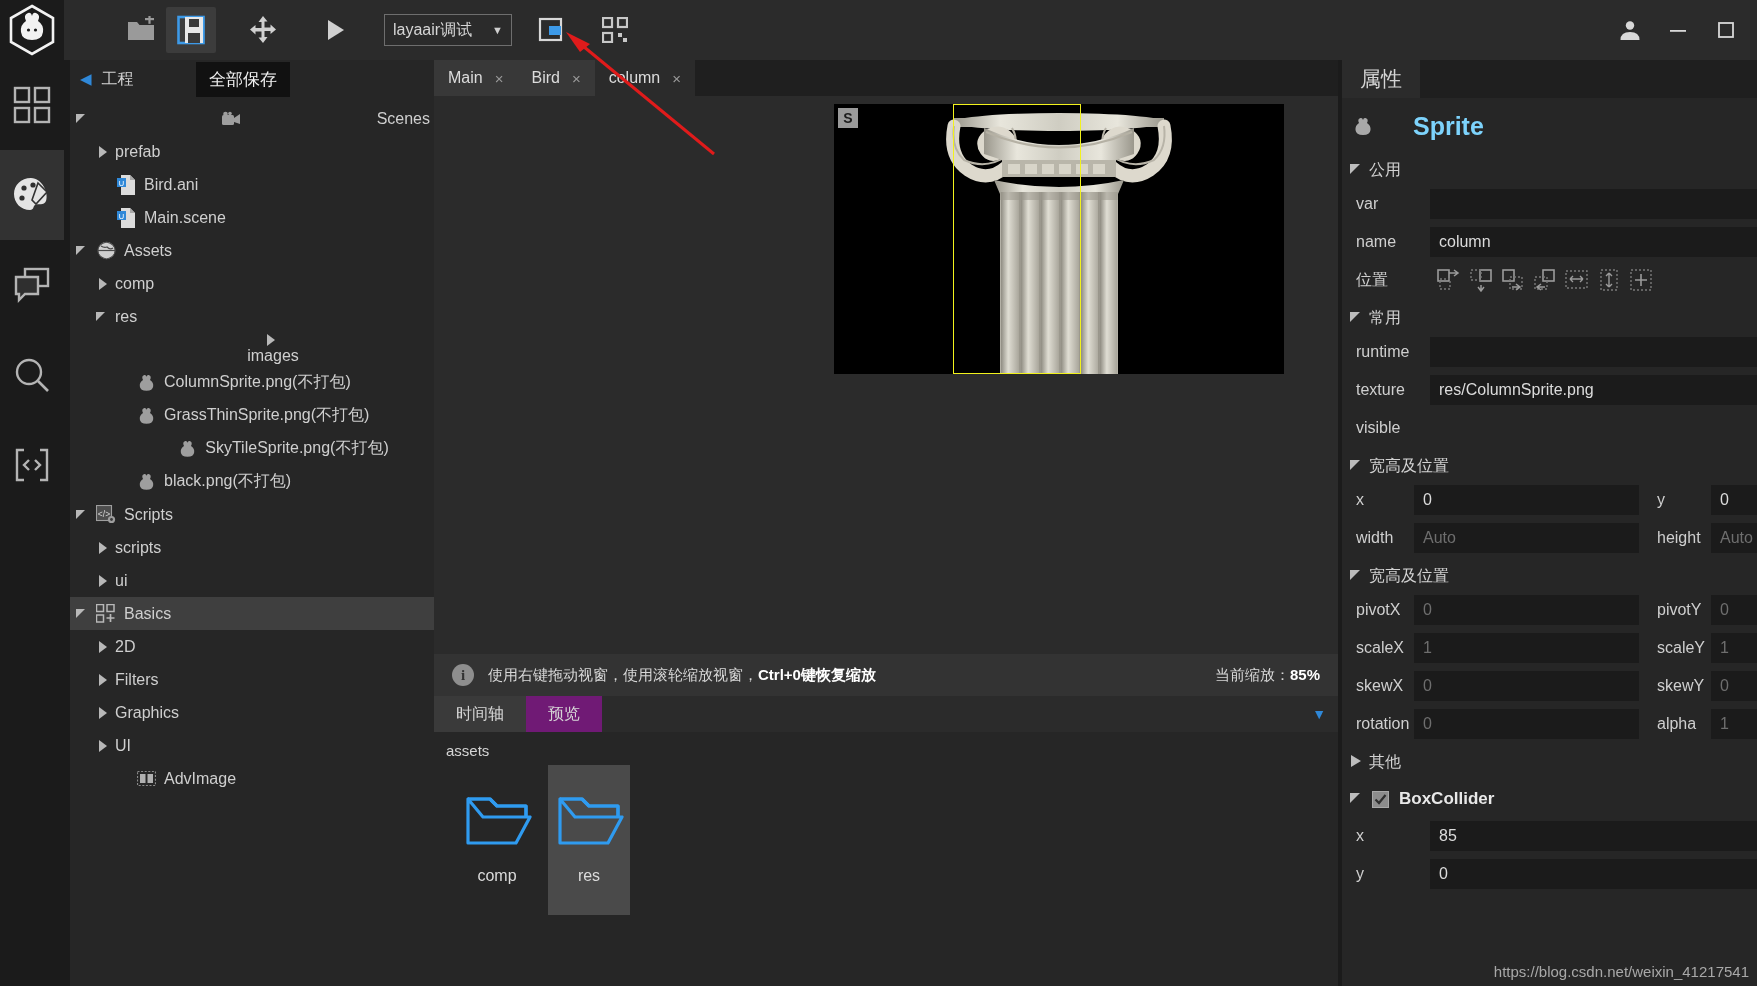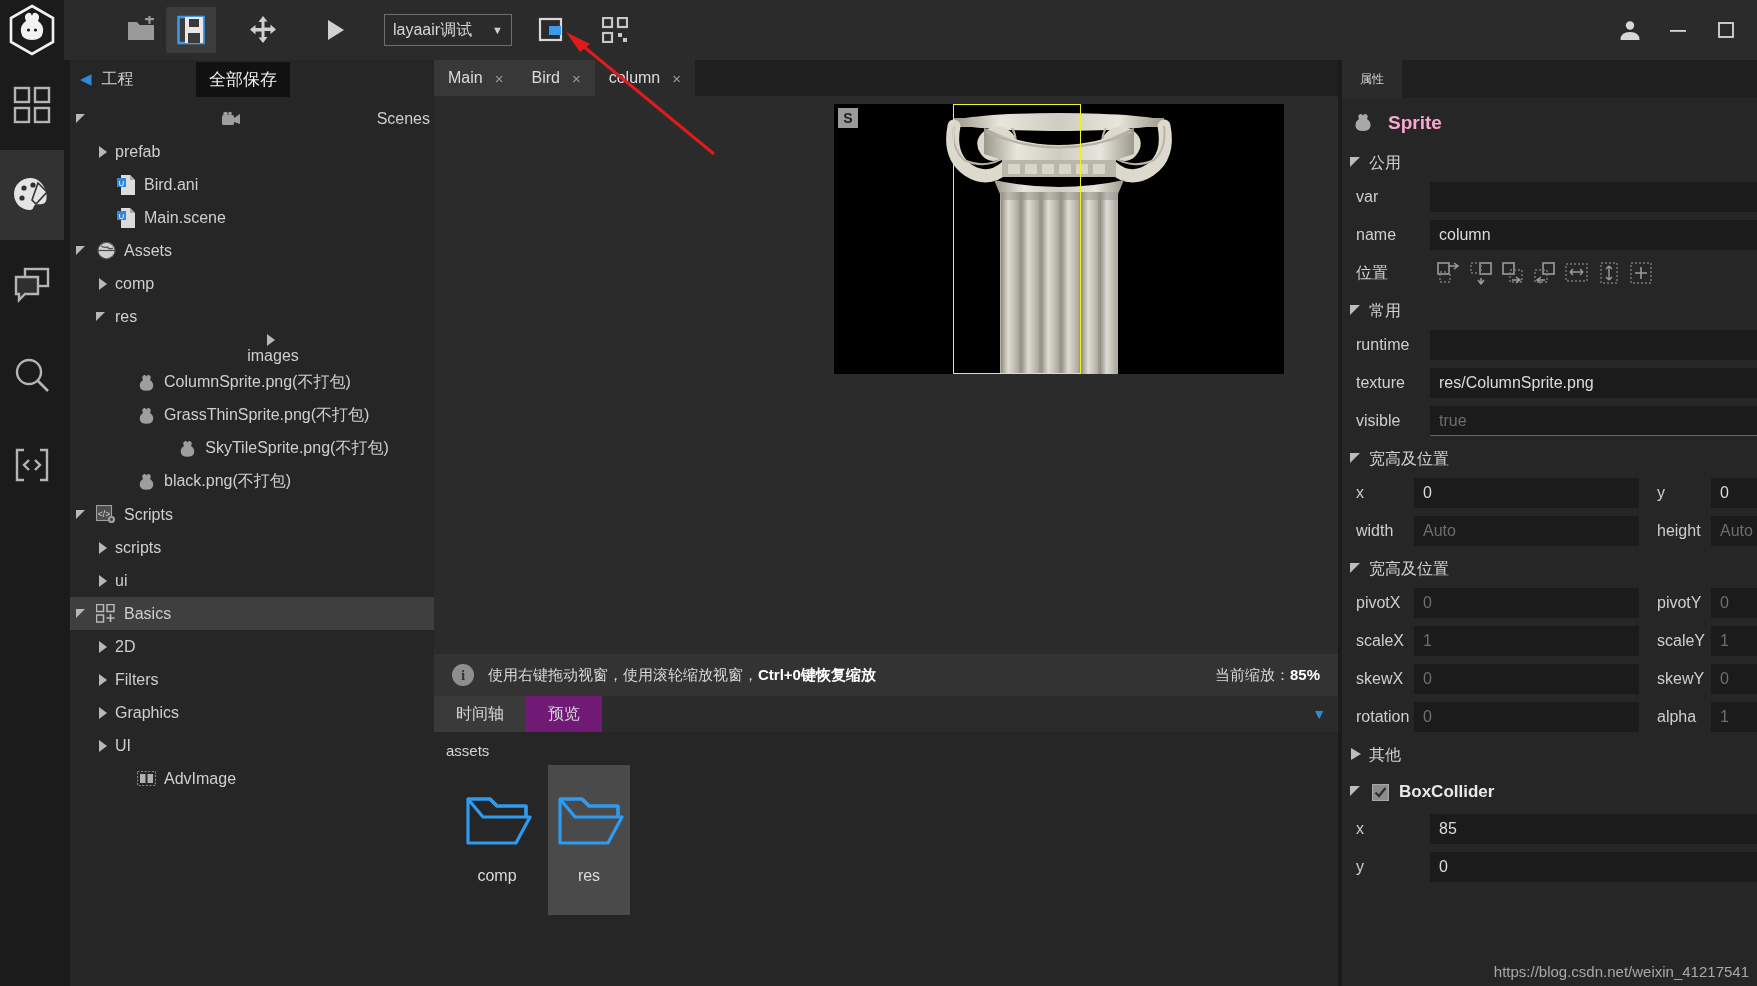--- a/index.html
+++ b/index.html
@@ -127,24 +127,24 @@
   .folder {
     width: 82px; height: 150px; display: flex; flex-direction: column;
     align-items: center; justify-content: center; gap: 12px; cursor: pointer;
   }
   .folder.sel { background: #4a4a4a; }
   .folder .fname { font-size: 16px; color: #dcdcdc; }
 
   
   .props { position: absolute; left: 1342px; top: 60px; width: 415px; height: 926px; background: #262626; }
   .ptabbar { height: 38px; background: #1f1f1f; display: flex; }
-  .ptab { padding: 0 18px; display: flex; align-items: center; font-size: 12px; background: #2b2b2b; color: #d4d4d4; cursor: pointer; }
+  .ptab { padding: 0 18px; display: flex; align-items: center; font-size: 21px; background: #2b2b2b; color: #d4d4d4; cursor: pointer; }
   .ptabbar .pfill { flex: 1; }
   .ptitle { display: flex; align-items: center; gap: 14px; padding: 14px 0 12px 10px; }
-  .ptitle .nm { color: #f9a8d4; font-size: 19px; font-weight: bold; }
+  .ptitle .nm { color: #7dd3fc; font-size: 25px; font-weight: bold; margin-left: 25px; }
   .sect {
     display: flex; align-items: center; gap: 7px; height: 34px; padding-left: 8px;
     font-size: 16px; color: #d2d2d2; cursor: pointer;
   }
   .prow { display: flex; align-items: center; height: 34px; margin-bottom: 4px; }
   .plab { width: 88px; flex: 0 0 88px; padding-left: 14px; font-size: 16px; color: #cfcfcf; }
   .pin {
     flex: 1; height: 30px; background: #1b1b1b; border: none; color: #dcdcdc;
     font-size: 16px; padding: 0 9px; font-family: "Liberation Sans", sans-serif; outline: none;
   }
@@ -679,21 +679,20 @@
     <div class="prow">
       <span class="plab">runtime</span>
       <input class="pin" value="" style="">
     </div>
     <div class="prow">
       <span class="plab">texture</span>
       <input class="pin" value="res/ColumnSprite.png" style="">
     </div>
     <div class="prow">
       <span class="plab">visible</span>
-      <input class="pin focus" placeholder="true" style="">
     </div>
 
     <div class="sect">
       <span>
         <svg width="12" height="12" viewBox="0 0 12 12">
             <polygon points="0,1 10,1 0,11" fill="#bdbdbd"></polygon>
           </svg>
       </span>
       <span>宽高及位置</span>
     </div>

